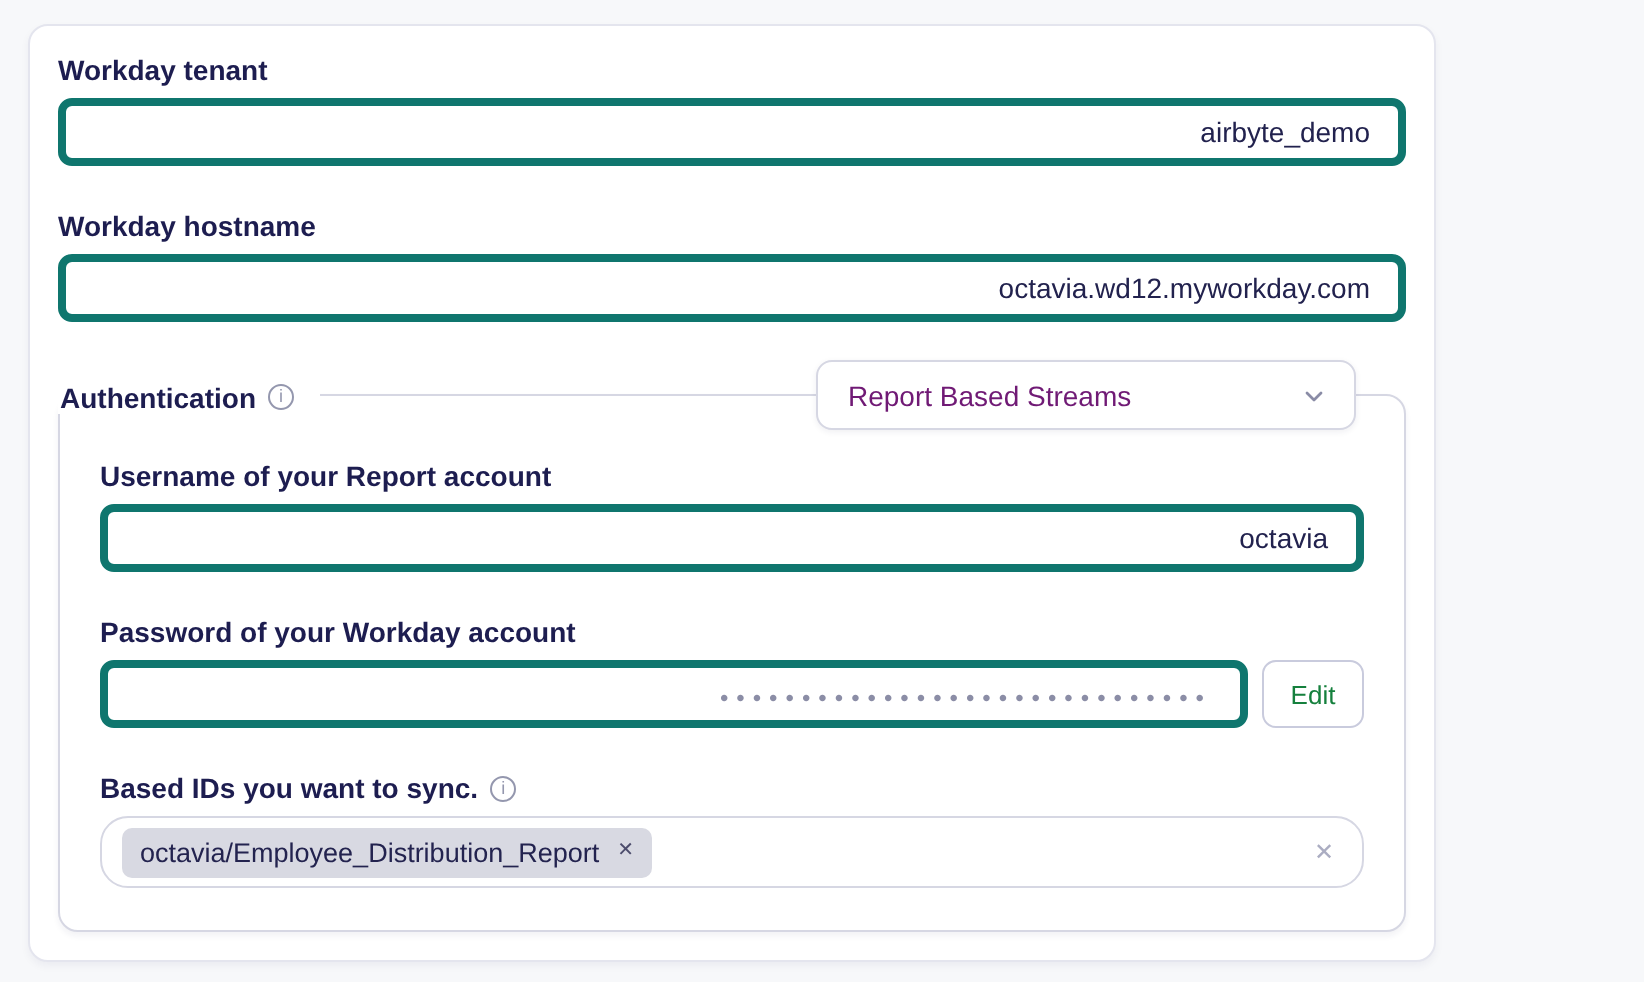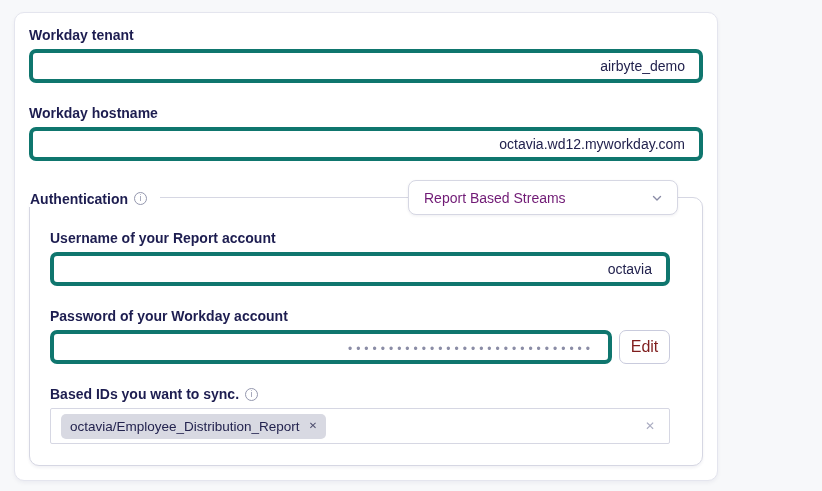--- a/index.html
+++ b/index.html
@@ -31,21 +31,21 @@
     display: flex; align-items: center;
     padding: 0 14px;
     font-size: 14px; color: #22224e; justify-content: flex-end;
   }
   .group { margin-bottom: 23px; }
   .auth-card {
     position: relative;
     margin-top: 36px;
     border: 1px solid #d6d7e3;
     border-radius: 10px;
-    padding: 33px 32px 21px 20px;
+    padding: 33px 20px 21px 20px;
     background: #ffffff;
     box-shadow: 0 2px 3px rgba(26,26,77,0.06);
   }
   .legend {
     position: absolute; top: -8px; left: -1px;
     background: #ffffff;
     padding: 0 13px 0 1px;
     height: 17px;
     display: flex; align-items: center; gap: 6px;
     font-size: 14px; font-weight: 700; color: #1d1d50;
@@ -76,29 +76,29 @@
   .pw-input { flex: 1; }
   .dots {
     font-size: 12px; letter-spacing: 4px; color: #8b8da6;
     line-height: 1; padding-top: 3px;
   }
   .edit-btn {
     width: 51px; height: 34px; flex: 0 0 51px;
     background: #ffffff;
     border: 1px solid #c9cbdd;
     border-radius: 7px;
-    font-size: 16px; color: #7f1d1d;
+    font-size: 13px; color: #15803d;
     display: flex; align-items: center; justify-content: center;
     cursor: pointer;
     font-family: "Liberation Sans", sans-serif;
   }
   .tag-input {
     height: 36px; width: 100%;
     border: 1px solid #d6d7e3;
-    border-radius: 2px;
+    border-radius: 14px;
     background: #ffffff;
     display: flex; align-items: center;
     padding: 0 14px 0 10px;
   }
   .tag {
     height: 25px;
     background: #d8d9e2;
     border-radius: 5px;
     display: inline-flex; align-items: center; gap: 9px;
     padding: 0 9px;

